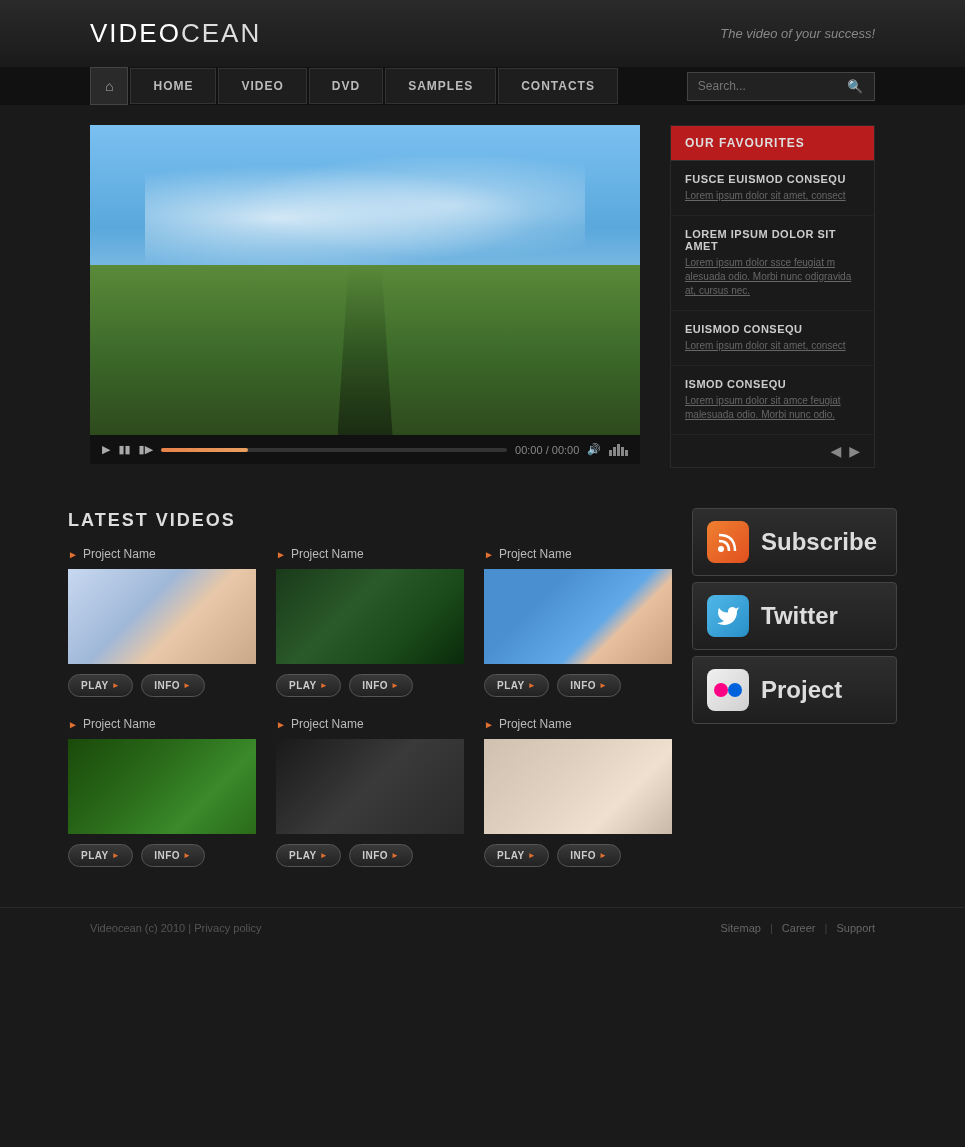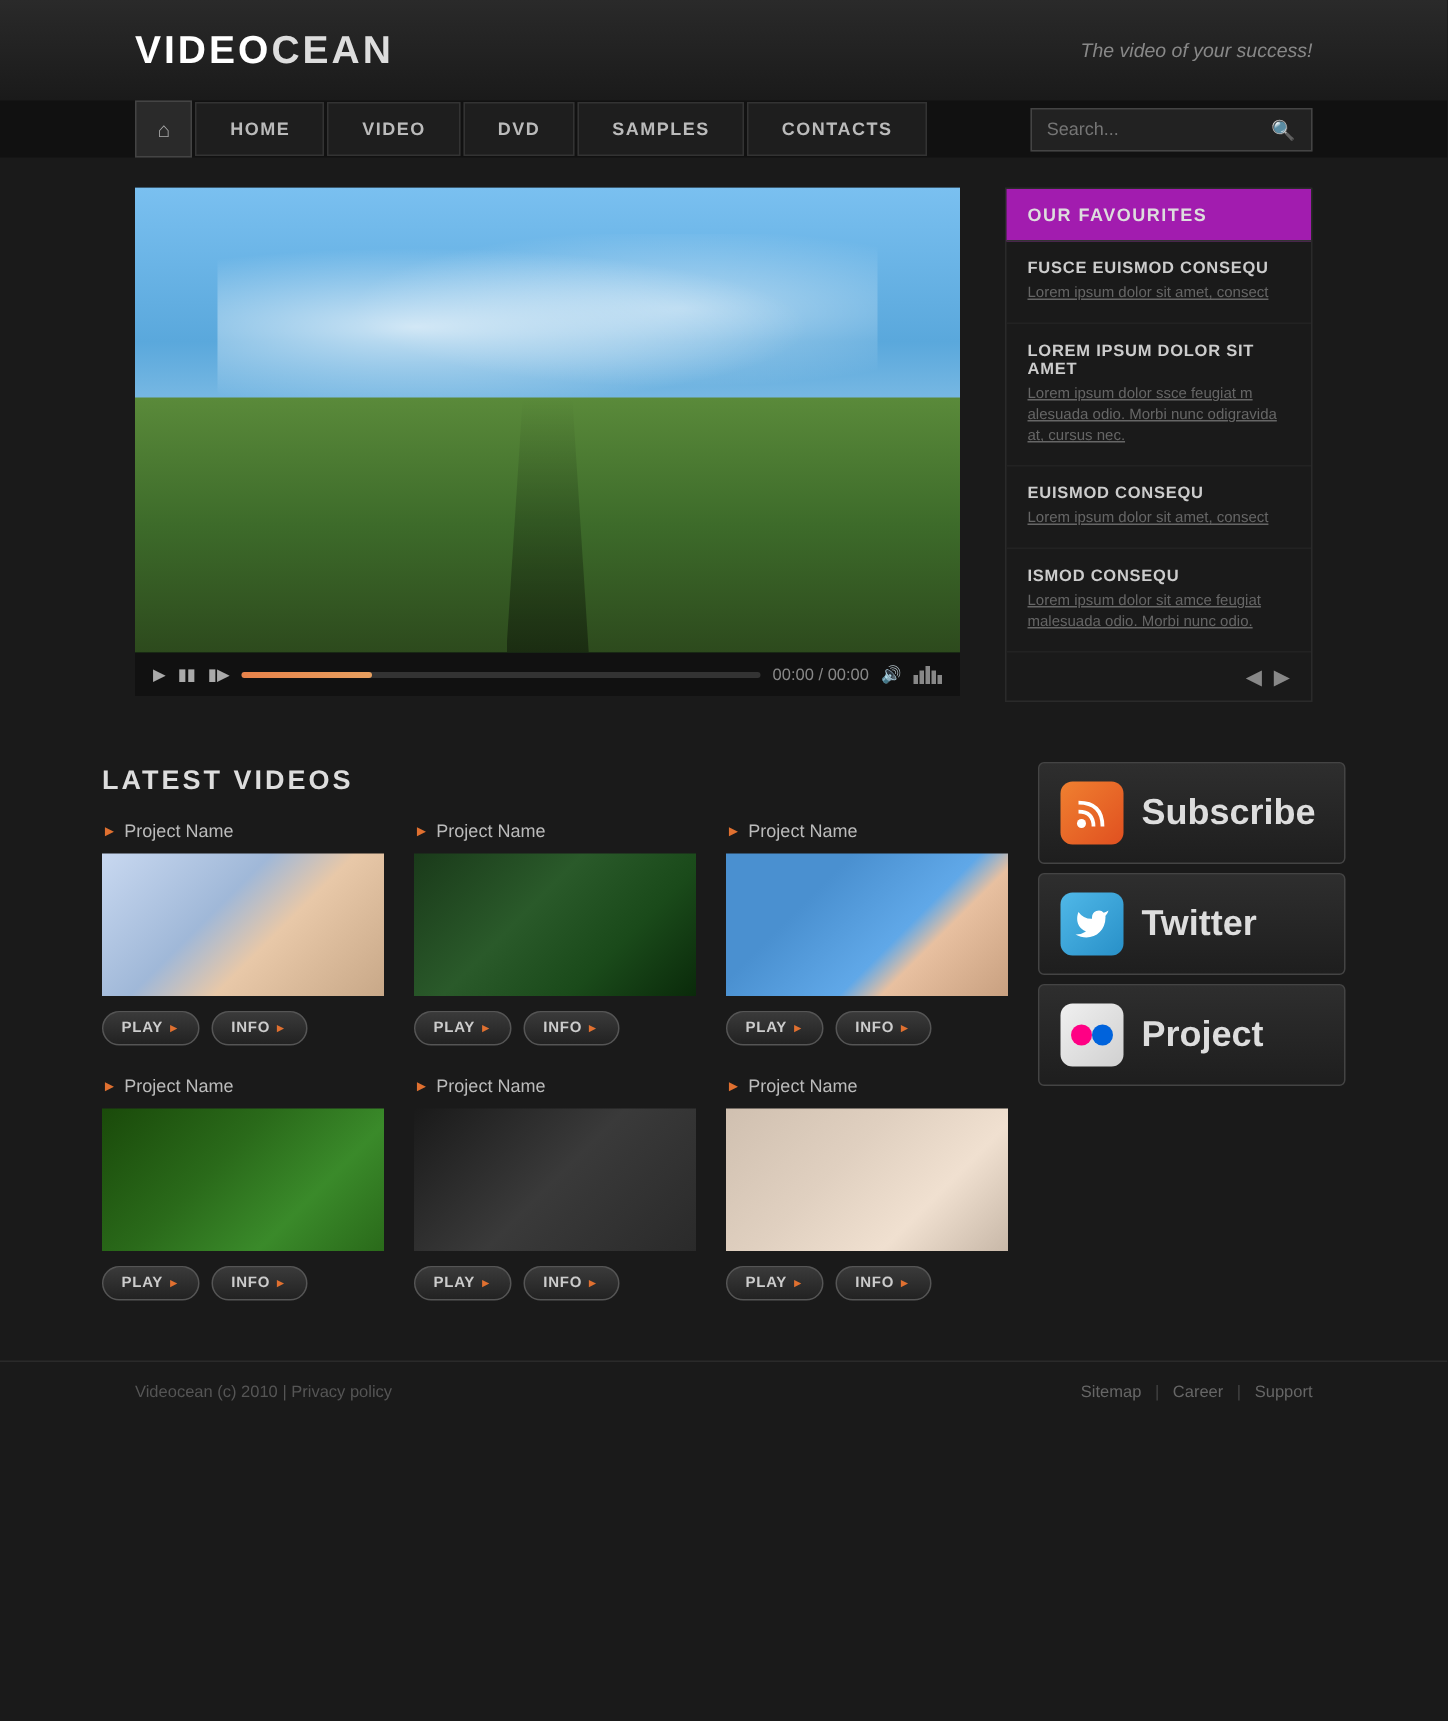--- a/index.html
+++ b/index.html
@@ -15,21 +15,21 @@
     
     #header {
       background: linear-gradient(180deg, #2a2a2a 0%, #1a1a1a 100%);
       padding: 18px 90px;
       display: flex;
       justify-content: space-between;
       align-items: center;
     }
     #logo {
       font-size: 26px;
-      font-weight: bold;
+      font-weight: normal;
       letter-spacing: 2px;
       color: #888;
       text-transform: uppercase;
     }
     #logo span {
       color: #fff;
     }
     #tagline {
       color: #888;
       font-size: 13px;
@@ -188,21 +188,21 @@
 
     
     #right-col {
       width: 205px;
     }
     #favourites-box {
       background: #1a1a1a;
       border: 1px solid #2a2a2a;
     }
     #fav-title {
-      background: #a21caf;
+      background: #b91c1c;
       padding: 10px 14px;
       font-size: 12px;
       font-weight: bold;
       letter-spacing: 1px;
       text-transform: uppercase;
       color: #ddd;
       border-bottom: 1px solid #333;
     }
     .fav-item {
       padding: 12px 14px;

